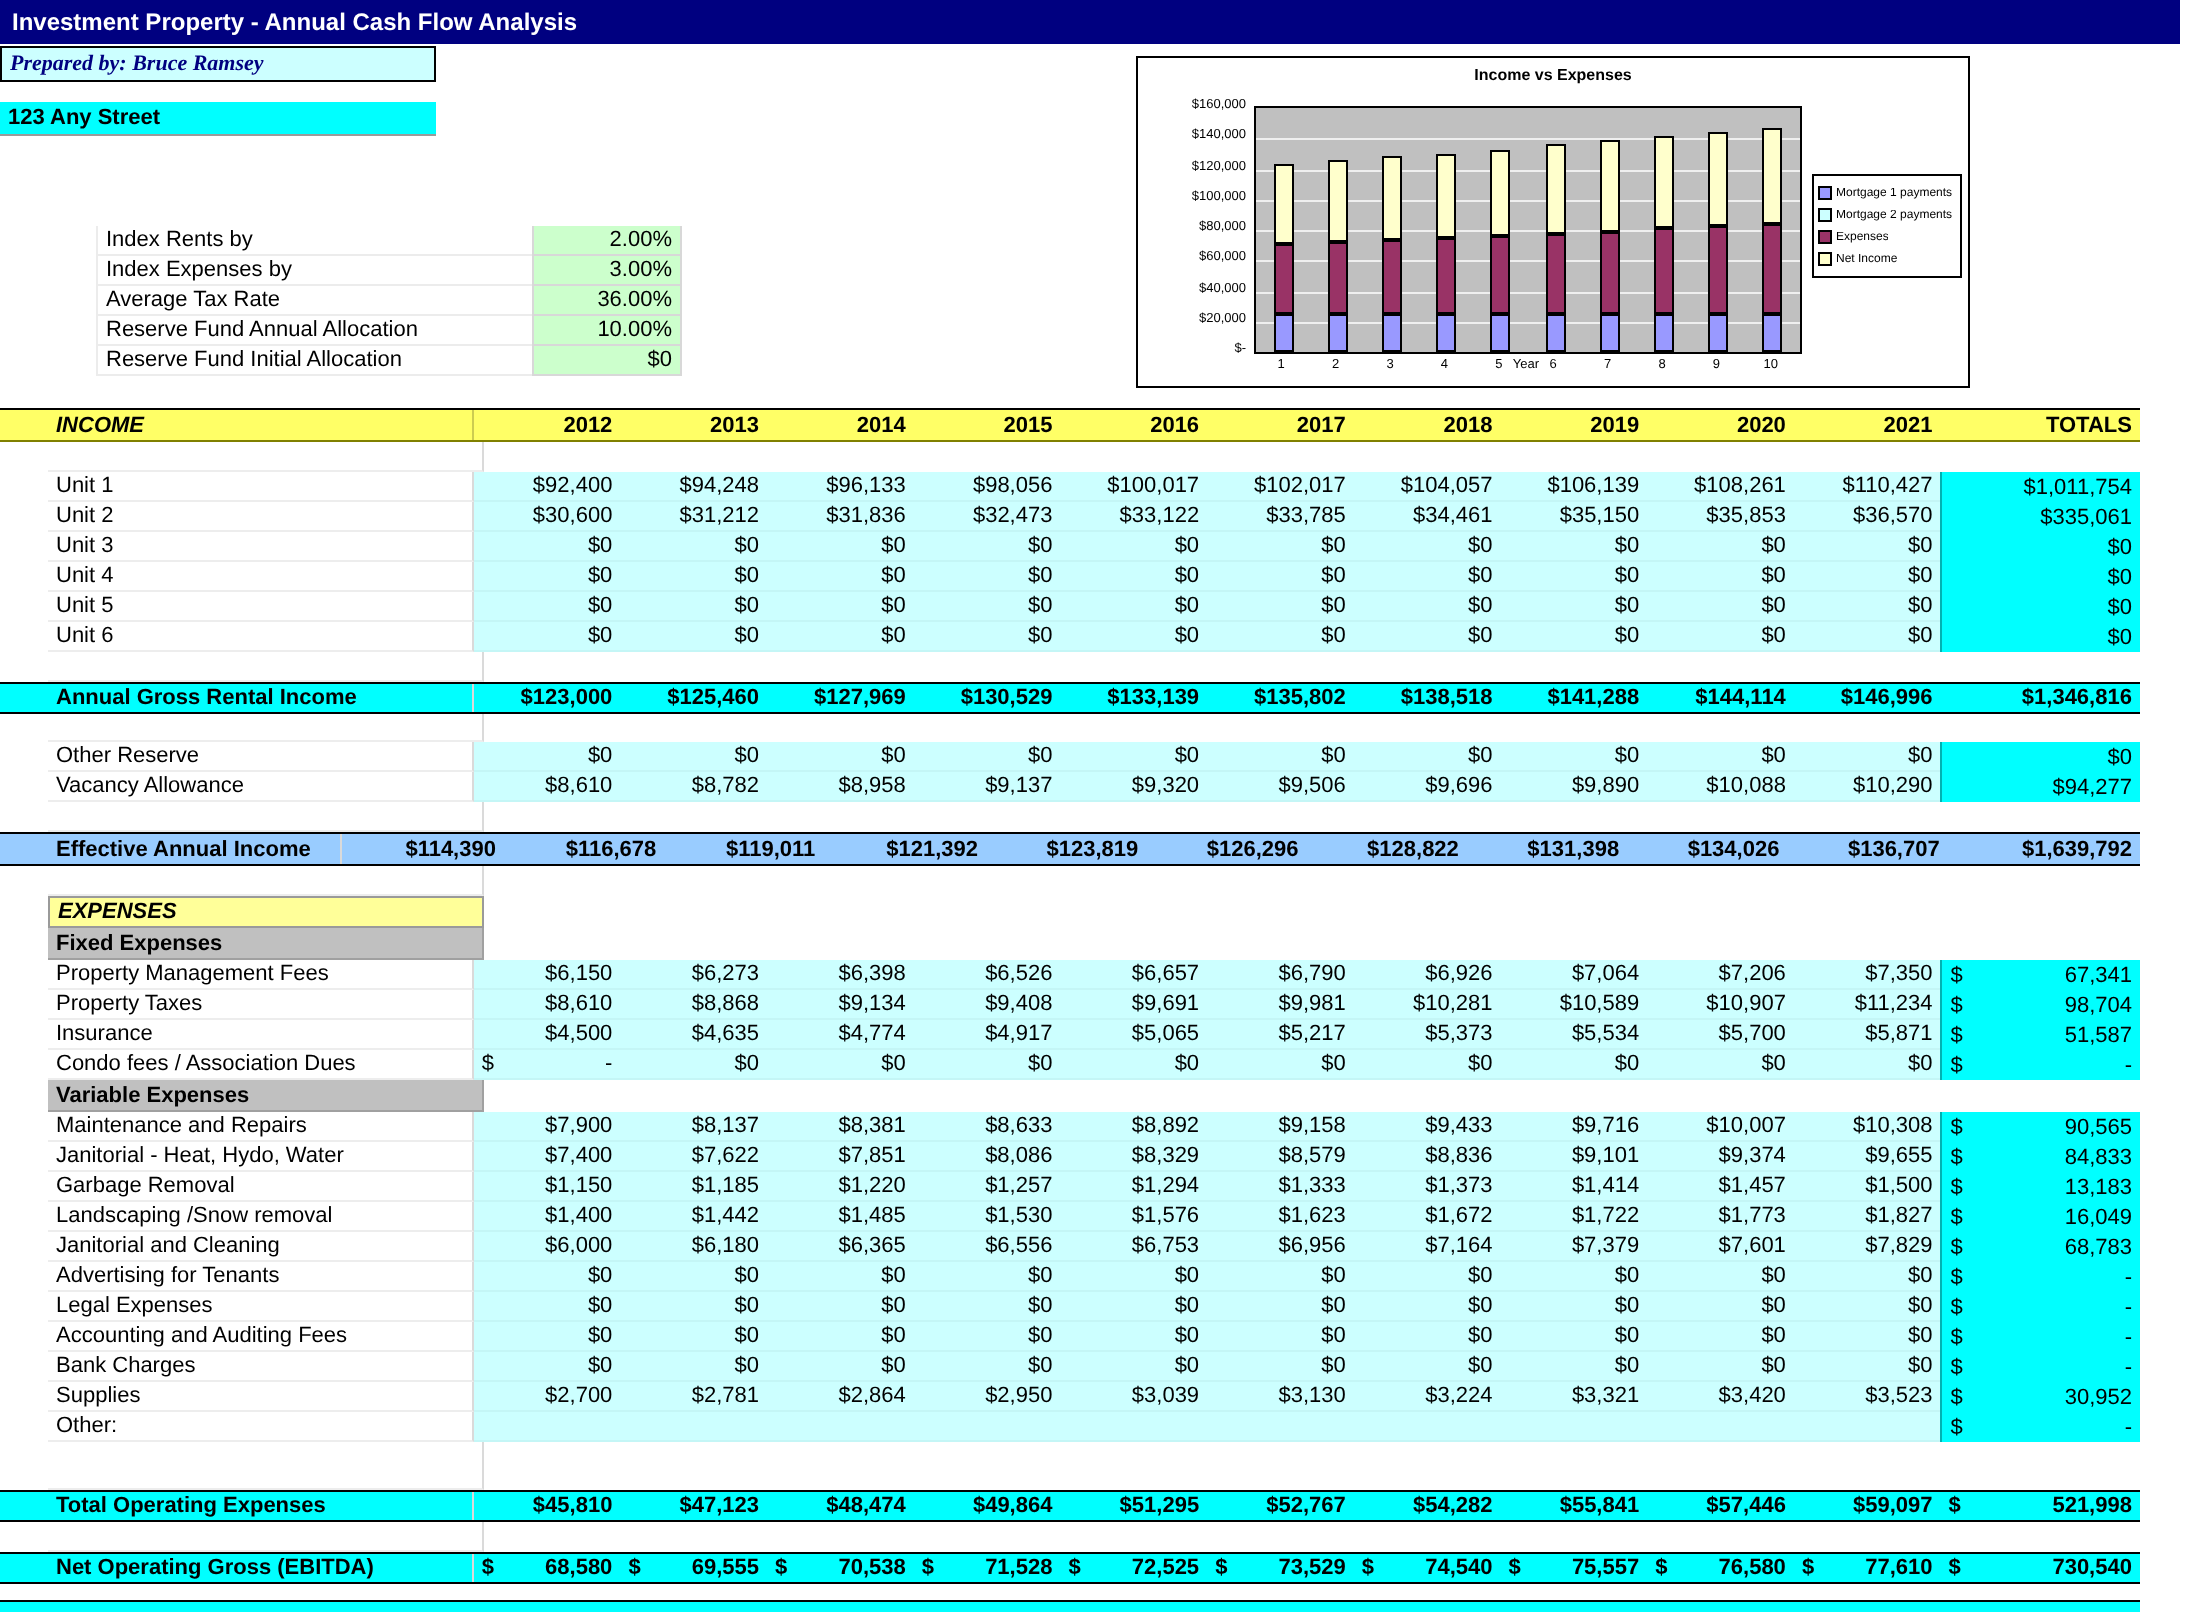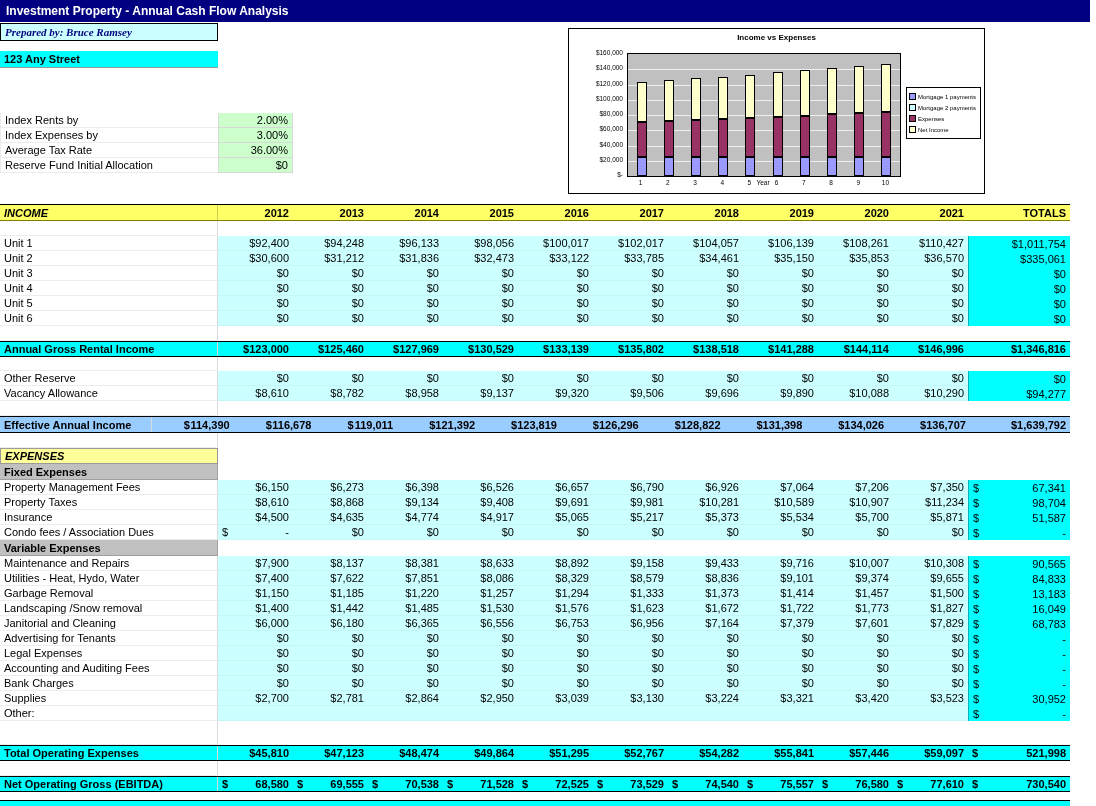--- a/index.html
+++ b/index.html
@@ -12,21 +12,21 @@
   .prepared{position:absolute;left:0;top:23px;width:218px;height:18px;background:var(--light-cyan,#CCFFFF);
     border:1px solid #000;box-sizing:border-box;font-family:"Liberation Serif",serif;font-style:italic;
     font-weight:bold;font-size:11px;color:#000080;line-height:16px;padding-left:4px;}
   .address{position:absolute;left:0;top:51px;width:218px;height:17px;background:var(--bright-cyan,#00FFFF);
     font-weight:bold;font-size:11px;line-height:17px;padding-left:4px;box-sizing:border-box;border-bottom:1px solid #9a9a9a;}
   .daterow{position:absolute;left:0;top:83px;height:16px;display:flex;}
   .daterow .dlabel{width:218px;border:1px solid #DCDCDC;font-size:11px;line-height:14px;padding-left:4px;box-sizing:border-box;}
   .daterow .dvalue{width:75px;background:var(--light-cyan,#CCFFFF);border:1px solid #DCDCDC;border-left:none;
     font-size:11px;text-align:center;line-height:14px;box-sizing:border-box;}
   #params{position:absolute;left:0;top:113px;}
-  .param-row{display:flex;height:15px;}
+  .param-row{display:flex;height:15px;margin-left:48px;}
   .param-label{width:218px;font-size:11px;line-height:14px;padding-left:4px;box-sizing:border-box;
     border-left:1px solid #ECECEC;border-bottom:1px solid #ECECEC;}
   .param-value{width:75px;background:var(--light-green,#CCFFCC);font-size:11px;line-height:14px;text-align:right;
     padding-right:4px;box-sizing:border-box;border:1px solid #D8D8D8;border-top:none;}
 
   
   #chart{position:absolute;left:568px;top:28px;width:417px;height:166px;background:#fff;border:1px solid #000;box-sizing:border-box;}
   .ch-title{position:absolute;top:4px;left:0;right:0;text-align:center;font-size:8px;font-weight:bold;}
   .ch-ylab{position:absolute;left:0;width:54px;text-align:right;font-size:6.5px;}
   .ch-plot{position:absolute;left:58px;top:24px;width:272px;height:122px;background:#C0C0C0;border:1px solid #000;}
@@ -39,21 +39,21 @@
   .ch-swatch{width:5px;height:5px;border:1px solid #000;flex:0 0 auto;}
   .ch-leg-txt{font-size:6px;white-space:nowrap;overflow:hidden;}
 
   
   #sheet{position:absolute;left:0;top:204px;width:1070px;}
   .trow{width:1070px;display:flex;box-sizing:border-box;}
   .cell{display:flex;align-items:center;justify-content:flex-end;padding:0 4px;box-sizing:border-box;
     font-size:11px;overflow:hidden;white-space:nowrap;}
   .lbl{justify-content:flex-start;}
   .acct{justify-content:space-between;}
-  .c-lbl{width:218px;border-right:1px solid #DADADA;border-bottom:1px solid #EDEDED;}
+  .c-lbl{width:218px;border-right:1px solid #DADADA;border-bottom:1px solid #EDEDED;margin-left:24px;}
   .c-yr{width:75px;}
   .c-tot{width:102px;}
   .fill{flex:1;}
   .row-data .c-yr{background:var(--light-cyan,#CCFFFF);border-bottom:1px solid rgba(0,0,0,0.035);}
   .row-data .c-tot{background:var(--bright-cyan,#00FFFF);border-left:1px solid rgba(0,0,0,0.3);}
   .row-years_header{background:var(--header-yellow,#FFFF66);font-weight:bold;border-top:1px solid #000;border-bottom:1px solid #808000;}
   .row-years_header .c-lbl{font-style:italic;border-right:1px solid rgba(0,0,0,0.2);border-bottom:none;}
   .row-total{background:var(--bright-cyan,#00FFFF);font-weight:bold;border-top:1px solid #000;border-bottom:1px solid #000;}
   .row-total .c-lbl{border-bottom:none;}
   .row-effective{background:var(--light-blue,#99CCFF);font-weight:bold;border-top:1px solid #000;border-bottom:1px solid #000;gap:28px;}
@@ -81,20 +81,24 @@
      <div class="param-label">Index Rents by</div>
      <div class="param-value">2.00%</div>
    </div>
       <div class="param-row">
      <div class="param-label">Index Expenses by</div>
      <div class="param-value">3.00%</div>
    </div>
       <div class="param-row">
      <div class="param-label">Average Tax Rate</div>
      <div class="param-value">36.00%</div>
+   </div>
+      <div class="param-row">
+     <div class="param-label">Reserve Fund Annual Allocation</div>
+     <div class="param-value">10.00%</div>
    </div>
       <div class="param-row">
      <div class="param-label">Reserve Fund Initial Allocation</div>
      <div class="param-value">$0</div>
    </div>
     </div>
 
   <div id="chart">
       <div class="ch-title">Income vs Expenses</div>
       <div class="ch-ylab" style="top:20.0px">$160,000</div>
@@ -475,21 +479,21 @@
         <div class="cell c-yr">$9,433</div>
         <div class="cell c-yr">$9,716</div>
         <div class="cell c-yr">$10,007</div>
         <div class="cell c-yr">$10,308</div>
         <div class="cell c-tot acct">
           <span class="cur">$</span>
           <span class="amt">90,565</span>
         </div>
       </div>
       <div class="trow row-data" style="height:15px">
-        <div class="cell c-lbl lbl">Utilities - Heat, Hydo, Water</div>
+        <div class="cell c-lbl lbl">Janitorial - Heat, Hydo, Water</div>
         <div class="cell c-yr">$7,400</div>
         <div class="cell c-yr">$7,622</div>
         <div class="cell c-yr">$7,851</div>
         <div class="cell c-yr">$8,086</div>
         <div class="cell c-yr">$8,329</div>
         <div class="cell c-yr">$8,579</div>
         <div class="cell c-yr">$8,836</div>
         <div class="cell c-yr">$9,101</div>
         <div class="cell c-yr">$9,374</div>
         <div class="cell c-yr">$9,655</div>

